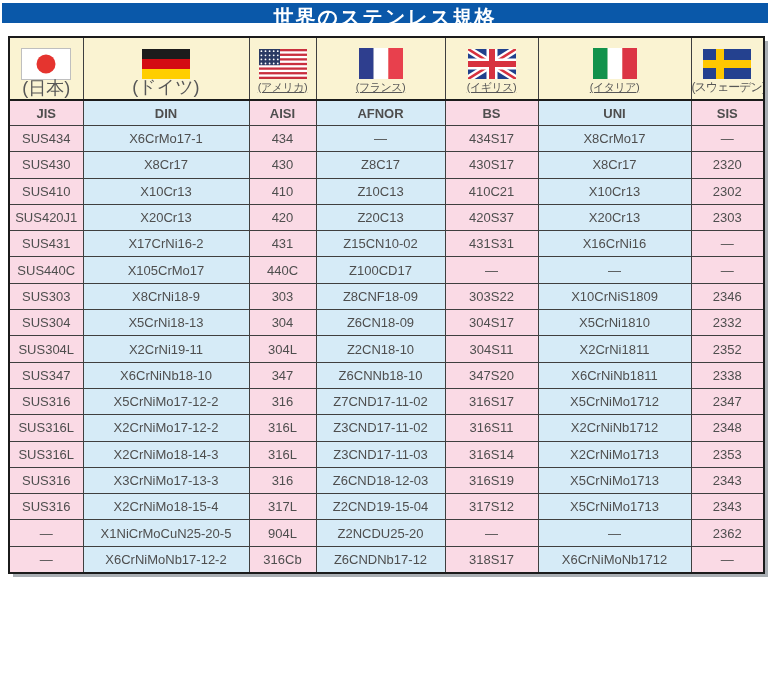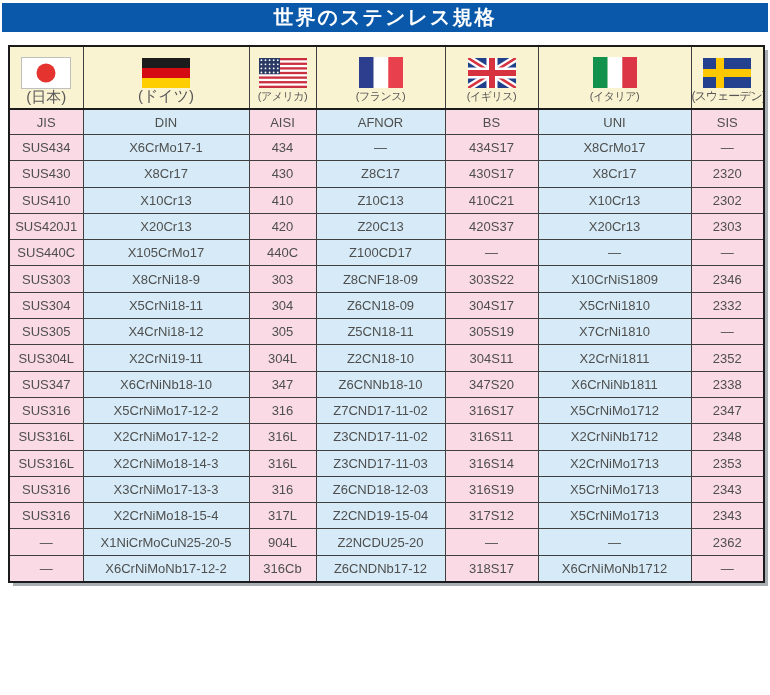--- a/index.html
+++ b/index.html
@@ -2,21 +2,21 @@
 <html><head>
 <meta charset="utf-8">
 <style>
   html,body{margin:0;padding:0;}
   body{
     width:770px;height:695px;background:#ffffff;
     font-family:"Liberation Sans","DejaVu Sans",sans-serif;
     overflow:hidden;
   }
   .banner{
-    margin:3px 2px 0 2px;height:29px;
+    margin:3px 2px 0 2px;height:20px;
     background:var(--banner,#0a58a9);
     color:#ffffff;text-align:center;
     font-size:20px;font-weight:bold;line-height:29px;letter-spacing:2px;
   }
   .tablewrap{margin:13px 0 0 8px;width:755px;}
   table{
     border-collapse:collapse;table-layout:fixed;width:755px;
     border:2px solid #1b1b1b;
     box-shadow:4px 4px 0 -1px #a9aeb3;
     background:#fff;
@@ -24,28 +24,28 @@
   td{
     border:1px solid #3f3f3f;
     text-align:center;vertical-align:middle;
     color:#4e4e4e;font-size:13px;
     padding:0;overflow:hidden;white-space:nowrap;
   }
   tr.flag-row td{
     background:var(--cream,#faf3d2);
     height:61px;border-bottom:2px solid #1b1b1b;
   }
-  tr.code-row td{height:24px;}
+  tr.code-row td{height:24px;font-weight:bold;}
   tr.data-row td{height:25.3px;}
   td.pink{background:var(--pink,#fadae5);}
   td.blue{background:var(--blue,#d6ebf7);}
   .flagbox{display:block;margin:5px auto 1px auto;line-height:0;}
   .flagbox svg{display:inline-block;}
-  .flag-label{display:block;font-size:15px;color:#575757;line-height:14px;}
-  .flag-label.long{font-size:11px;letter-spacing:-0.5px;}
+  .flag-label{display:block;font-size:18px;color:#575757;line-height:14px;}
+  .flag-label.long{font-size:11px;letter-spacing:-0.5px;text-decoration:underline;}
   .flag-label.xlong{font-size:12px;letter-spacing:-1px;}
 </style>
 </head>
 <body style="--banner: #0a58a9; --cream: #faf3d2; --pink: #fadae5; --blue: #d6ebf7;">
 
 <div class="banner">世界のステンレス規格</div>
 
 <div class="tablewrap">
   <table>
     <colgroup id="cols">
@@ -182,54 +182,54 @@
         <tr class="data-row">
           <td class="pink">SUS420J1</td>
           <td class="blue">X20Cr13</td>
           <td class="pink">420</td>
           <td class="blue">Z20C13</td>
           <td class="pink">420S37</td>
           <td class="blue">X20Cr13</td>
           <td class="pink">2303</td>
         </tr>
         <tr class="data-row">
+          <td class="pink">SUS431</td>
+          <td class="blue">X17CrNi16-2</td>
+          <td class="pink">431</td>
+          <td class="blue">Z15CN10-02</td>
+          <td class="pink">431S31</td>
+          <td class="blue">X16CrNi16</td>
+          <td class="pink">—</td>
+        </tr>
+        <tr class="data-row">
           <td class="pink">SUS440C</td>
           <td class="blue">X105CrMo17</td>
           <td class="pink">440C</td>
           <td class="blue">Z100CD17</td>
           <td class="pink">—</td>
           <td class="blue">—</td>
           <td class="pink">—</td>
         </tr>
         <tr class="data-row">
           <td class="pink">SUS303</td>
           <td class="blue">X8CrNi18-9</td>
           <td class="pink">303</td>
           <td class="blue">Z8CNF18-09</td>
           <td class="pink">303S22</td>
           <td class="blue">X10CrNiS1809</td>
           <td class="pink">2346</td>
         </tr>
         <tr class="data-row">
           <td class="pink">SUS304</td>
-          <td class="blue">X5CrNi18-11</td>
+          <td class="blue">X5CrNi18-13</td>
           <td class="pink">304</td>
           <td class="blue">Z6CN18-09</td>
           <td class="pink">304S17</td>
           <td class="blue">X5CrNi1810</td>
           <td class="pink">2332</td>
-        </tr>
-        <tr class="data-row">
-          <td class="pink">SUS305</td>
-          <td class="blue">X4CrNi18-12</td>
-          <td class="pink">305</td>
-          <td class="blue">Z5CN18-11</td>
-          <td class="pink">305S19</td>
-          <td class="blue">X7CrNi1810</td>
-          <td class="pink">—</td>
         </tr>
         <tr class="data-row">
           <td class="pink">SUS304L</td>
           <td class="blue">X2CrNi19-11</td>
           <td class="pink">304L</td>
           <td class="blue">Z2CN18-10</td>
           <td class="pink">304S11</td>
           <td class="blue">X2CrNi1811</td>
           <td class="pink">2352</td>
         </tr>

